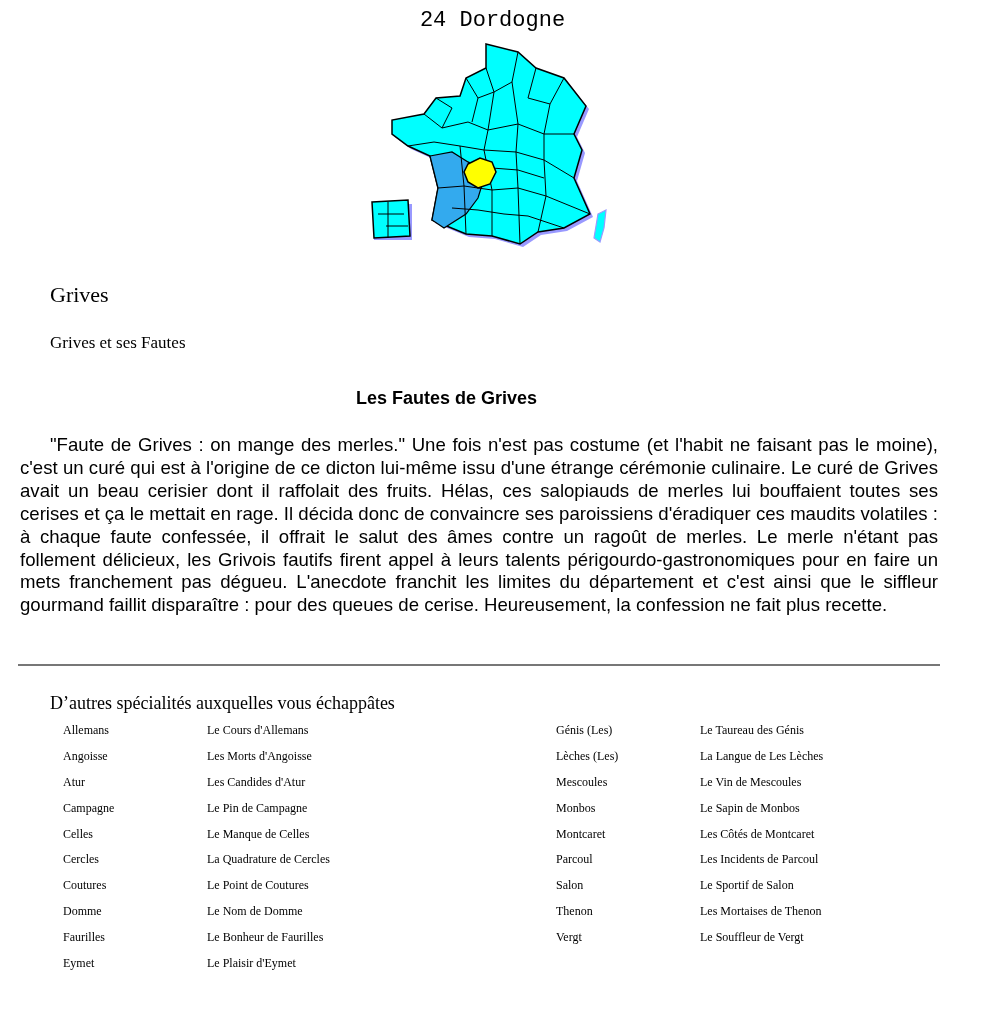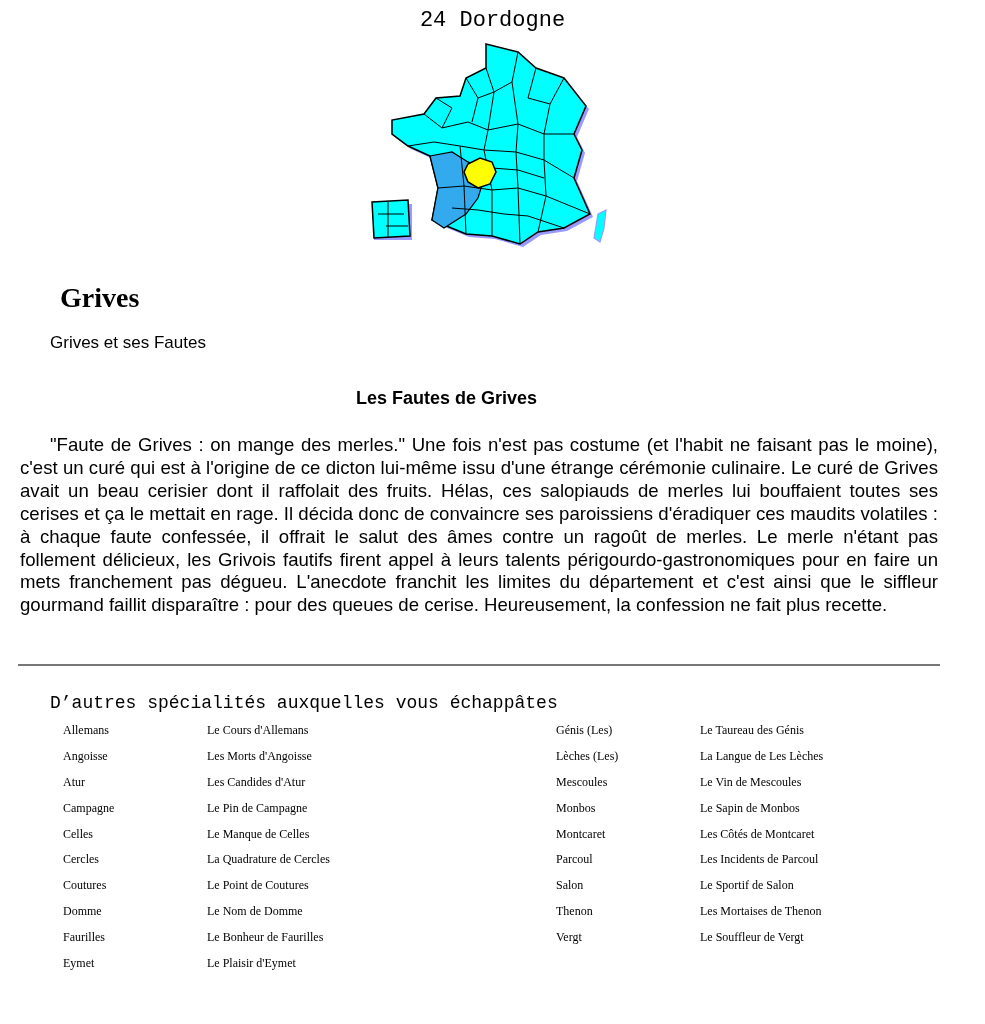--- a/index.html
+++ b/index.html
@@ -1,28 +1,28 @@
 <!DOCTYPE html>
 <html><head>
 <meta charset="utf-8">
 <style>
   html, body { margin: 0; padding: 0; background: #ffffff; }
   body { width: 985px; height: 1024px; position: relative; overflow: hidden; color: #000; }
   .dept-title { position: absolute; top: 8px; left: 0; width: 985px; text-align: center;
     font-family: Liberation Mono, monospace; font-size: 22px; }
   .map { position: absolute; left: 368px; top: 38px; width: 256px; height: 218px; }
-  .page-heading { position: absolute; left: 60px; top: 282px; font-family: "Liberation Serif", serif; font-size: 28px; font-weight: bold; }
-  .page-sub { position: absolute; left: 50px; top: 333px; font-family: Liberation Sans, sans-serif; font-size: 17px; }
+  .page-heading { position: absolute; left: 50px; top: 282px; font-family: "Liberation Serif", serif; font-size: 22px; }
+  .page-sub { position: absolute; left: 50px; top: 333px; font-family: Liberation Serif, serif; font-size: 17px; }
   .article-title { position: absolute; top: 388px; left: 0; width: 893px; text-align: center;
     font-family: "Liberation Sans", sans-serif; font-weight: bold; font-size: 18px; }
   .article-body { position: absolute; left: 20px; top: 434px; width: 918px;
     font-family: "Liberation Sans", sans-serif; font-size: 18.6px; line-height: 22.9px;
     text-align: justify; text-indent: 30px; margin: 0; }
   .divider { position: absolute; left: 18px; top: 664px; width: 922px; height: 0; border: 0; border-top: 2px solid #777; margin: 0; }
-  .others-title { position: absolute; left: 50px; top: 693px; font-family: Liberation Mono, monospace; font-size: 18px; }
+  .others-title { position: absolute; left: 50px; top: 693px; font-family: Liberation Serif, serif; font-size: 18px; }
   .spec-table { position: absolute; top: 718px; font-family: "Liberation Serif", serif; font-size: 12px; border-collapse: collapse; }
   .spec-table td { padding: 0; height: 25.8px; vertical-align: middle; white-space: nowrap; }
   .spec-left { left: 63px; }
   .spec-right { left: 556px; }
   .col-town { width: 144px; }
 </style>
 </head>
 <body>
 
 <div class="dept-title">24 Dordogne</div>

